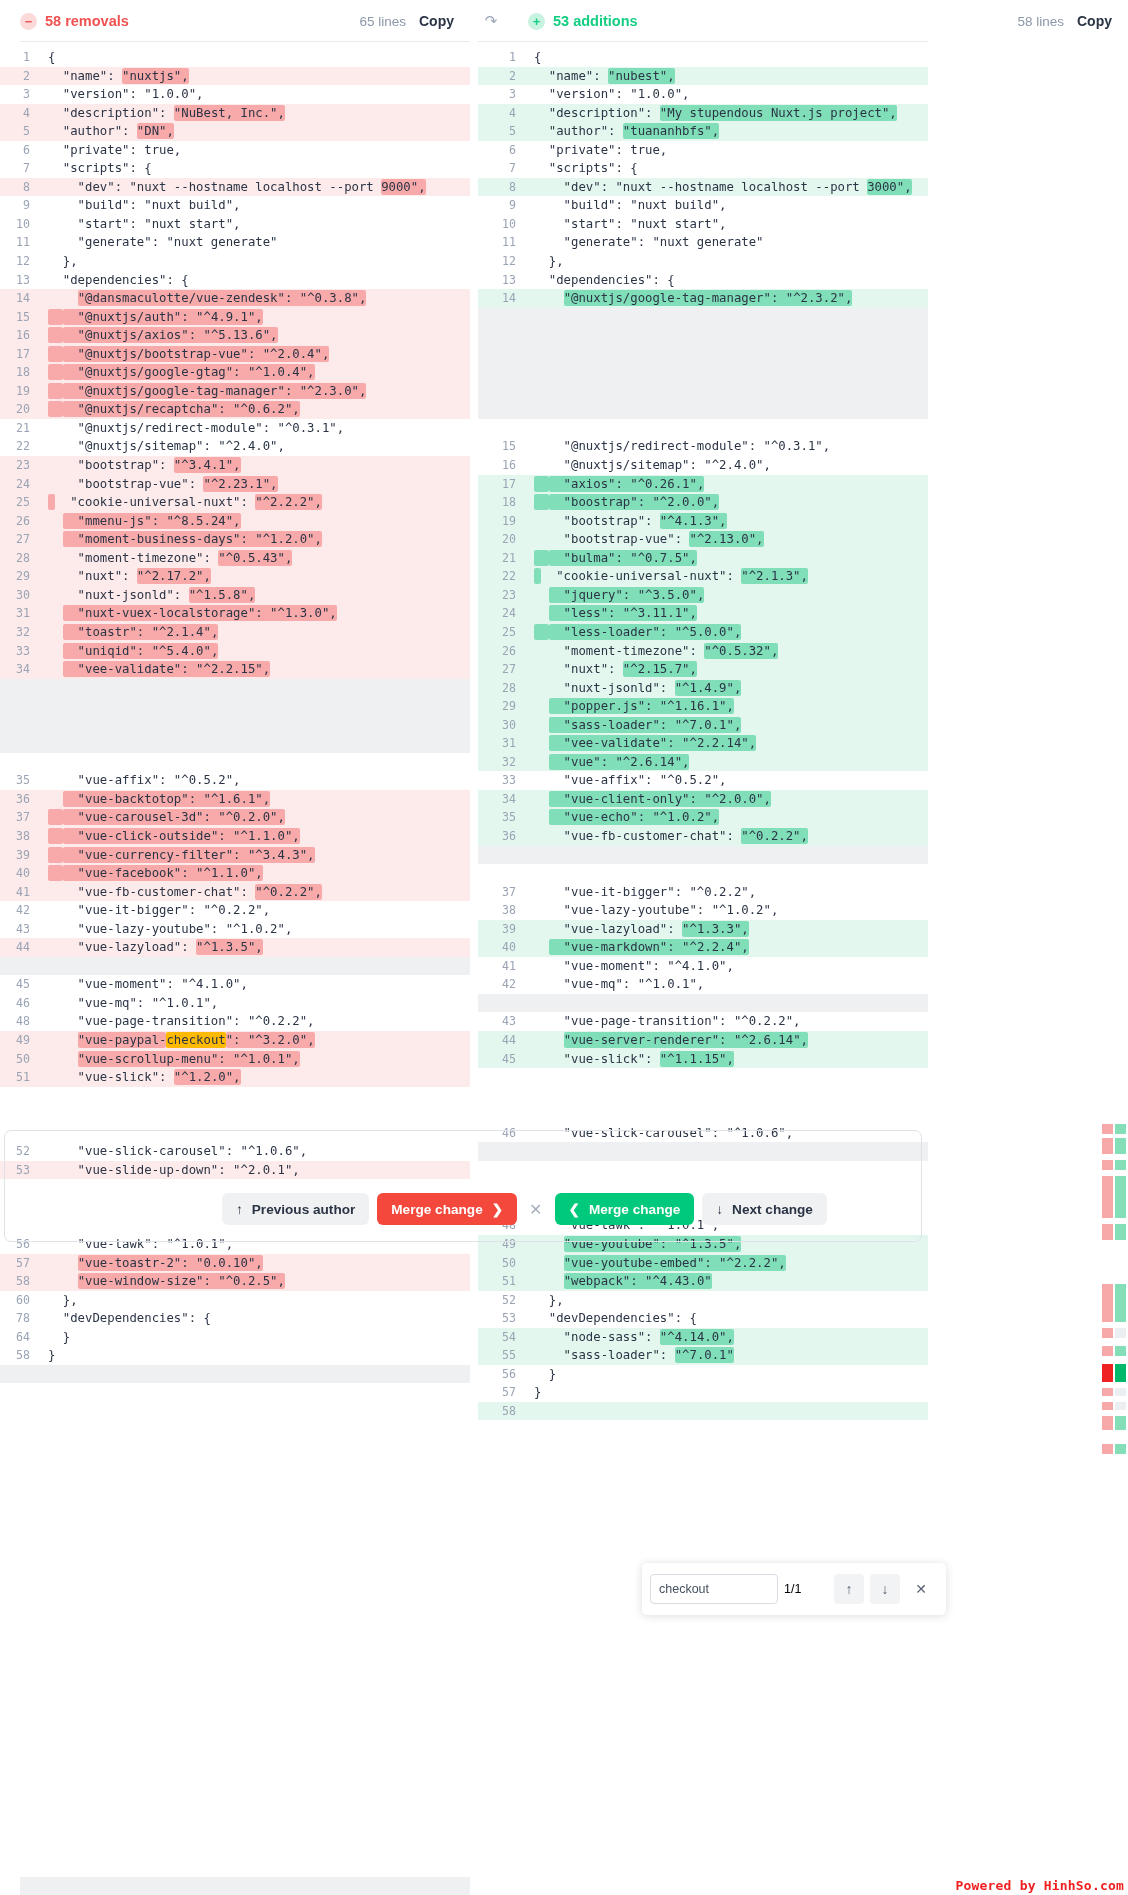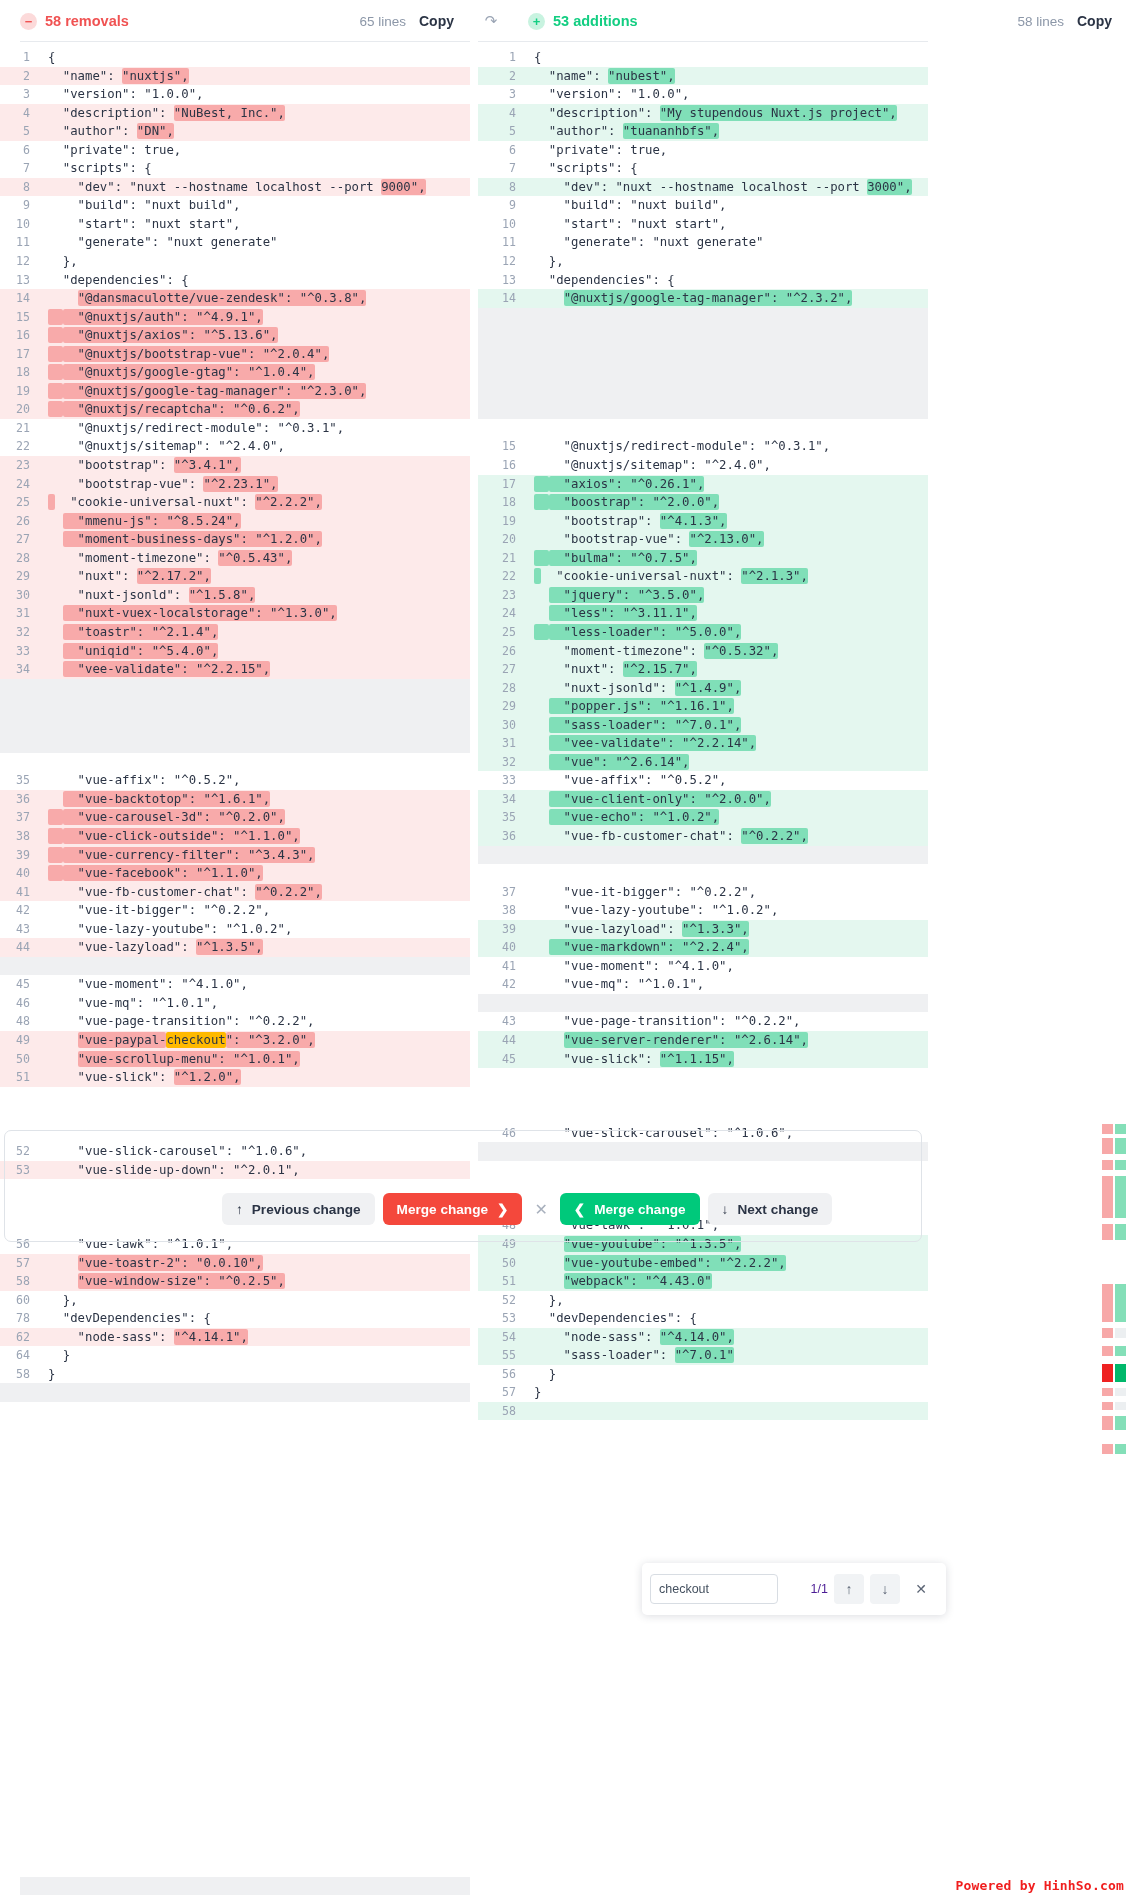--- a/index.html
+++ b/index.html
@@ -109,21 +109,21 @@
     background: #fff; border-radius: 5px;
     box-shadow: 0 1px 8px rgba(40,50,70,.17);
     display: flex; align-items: center; padding: 0 8px; gap: 6px;
     z-index: 40;
   }
   .search-pop input {
     width: 128px; height: 30px; border: 1px solid #d8dde3; border-radius: 4px;
     padding: 0 8px; font-size: 12.5px; color: #44505f;
     font-family: "Liberation Sans", sans-serif; outline: none;
   }
-  .search-count { font-size: 12.5px; color: #4c1d95; width: 44px; text-align:right; }
+  .search-count { font-size: 12.5px; color: #000000; width: 44px; text-align:left; }
   .sbtn {
     width: 30px; height: 30px; background: #f1f3f5; border-radius: 4px;
     display: flex; align-items: center; justify-content: center;
     color: #5b6474; font-size: 14px; cursor: pointer; border: none;
   }
 
   
   .minimap { position: absolute; right: 2px; top: 1124px; width: 24px; height: 771px; }
   .mm-row { position: absolute; width: 24px; display: flex; gap: 2px; }
   .mm-l, .mm-r { width: 11px; height: 100%; }
@@ -232,21 +232,20 @@
         <div class="row r-plain"><div class="gut">52</div><div class="code">    "vue-slick-carousel": "^1.0.6",</div></div>
         <div class="row r-del"><div class="gut">53</div><div class="code">    "vue-slide-up-down": "^2.0.1",</div></div>
         <div class="row r-pad"><div class="gut"></div><div class="code"> </div></div>
         <div class="row r-pad"><div class="gut"></div><div class="code"> </div></div>
         <div class="row r-pad"><div class="gut"></div><div class="code"> </div></div>
         <div class="row r-plain"><div class="gut">56</div><div class="code">    "vue-tawk": "^1.0.1",</div></div>
         <div class="row r-del"><div class="gut">57</div><div class="code">    <mark class="del">"vue-toastr-2": "0.0.10",</mark></div></div>
         <div class="row r-del"><div class="gut">58</div><div class="code">    <mark class="del">"vue-window-size": "^0.2.5",</mark></div></div>
         <div class="row r-plain"><div class="gut">60</div><div class="code">  },</div></div>
         <div class="row r-plain"><div class="gut">78</div><div class="code">  "devDependencies": {</div></div>
-        <div class="row r-del"><div class="gut">62</div><div class="code">    "node-sass": <mark class="del">"^4.14.1",</mark></div></div>
         <div class="row r-plain"><div class="gut">64</div><div class="code">  }</div></div>
         <div class="row r-plain"><div class="gut">58</div><div class="code">}</div></div>
         <div class="row r-gap"><div class="gut"></div><div class="code"> </div></div>
       </div>
     <div class="pane pane-r" id="pane-right">
         <div class="row r-plain"><div class="gut">1</div><div class="code">{</div></div>
         <div class="row r-add"><div class="gut">2</div><div class="code">  "name": <mark class="add">"nubest",</mark></div></div>
         <div class="row r-plain"><div class="gut">3</div><div class="code">  "version": "1.0.0",</div></div>
         <div class="row r-add"><div class="gut">4</div><div class="code">  "description": <mark class="add">"My stupendous Nuxt.js project",</mark></div></div>
         <div class="row r-add"><div class="gut">5</div><div class="code">  "author": <mark class="add">"tuananhbfs",</mark></div></div>
@@ -319,21 +318,21 @@
         <div class="row r-plain"><div class="gut">56</div><div class="code">  }</div></div>
         <div class="row r-plain"><div class="gut">57</div><div class="code">}</div></div>
         <div class="row r-add"><div class="gut">58</div><div class="code"> </div></div>
       </div>
   </div>
 
   <div class="merge-card"></div>
   <div class="merge-bar">
     <button class="mbtn ghost">
       <span>↑</span>
-      <span>Previous change</span>
+      <span>Previous author</span>
     </button>
     <button class="mbtn red">
       <span>Merge change</span>
       <span>❯</span>
     </button>
     <span class="mclose">✕</span>
     <button class="mbtn green">
       <span>❮</span>
       <span>Merge change</span>
     </button>

